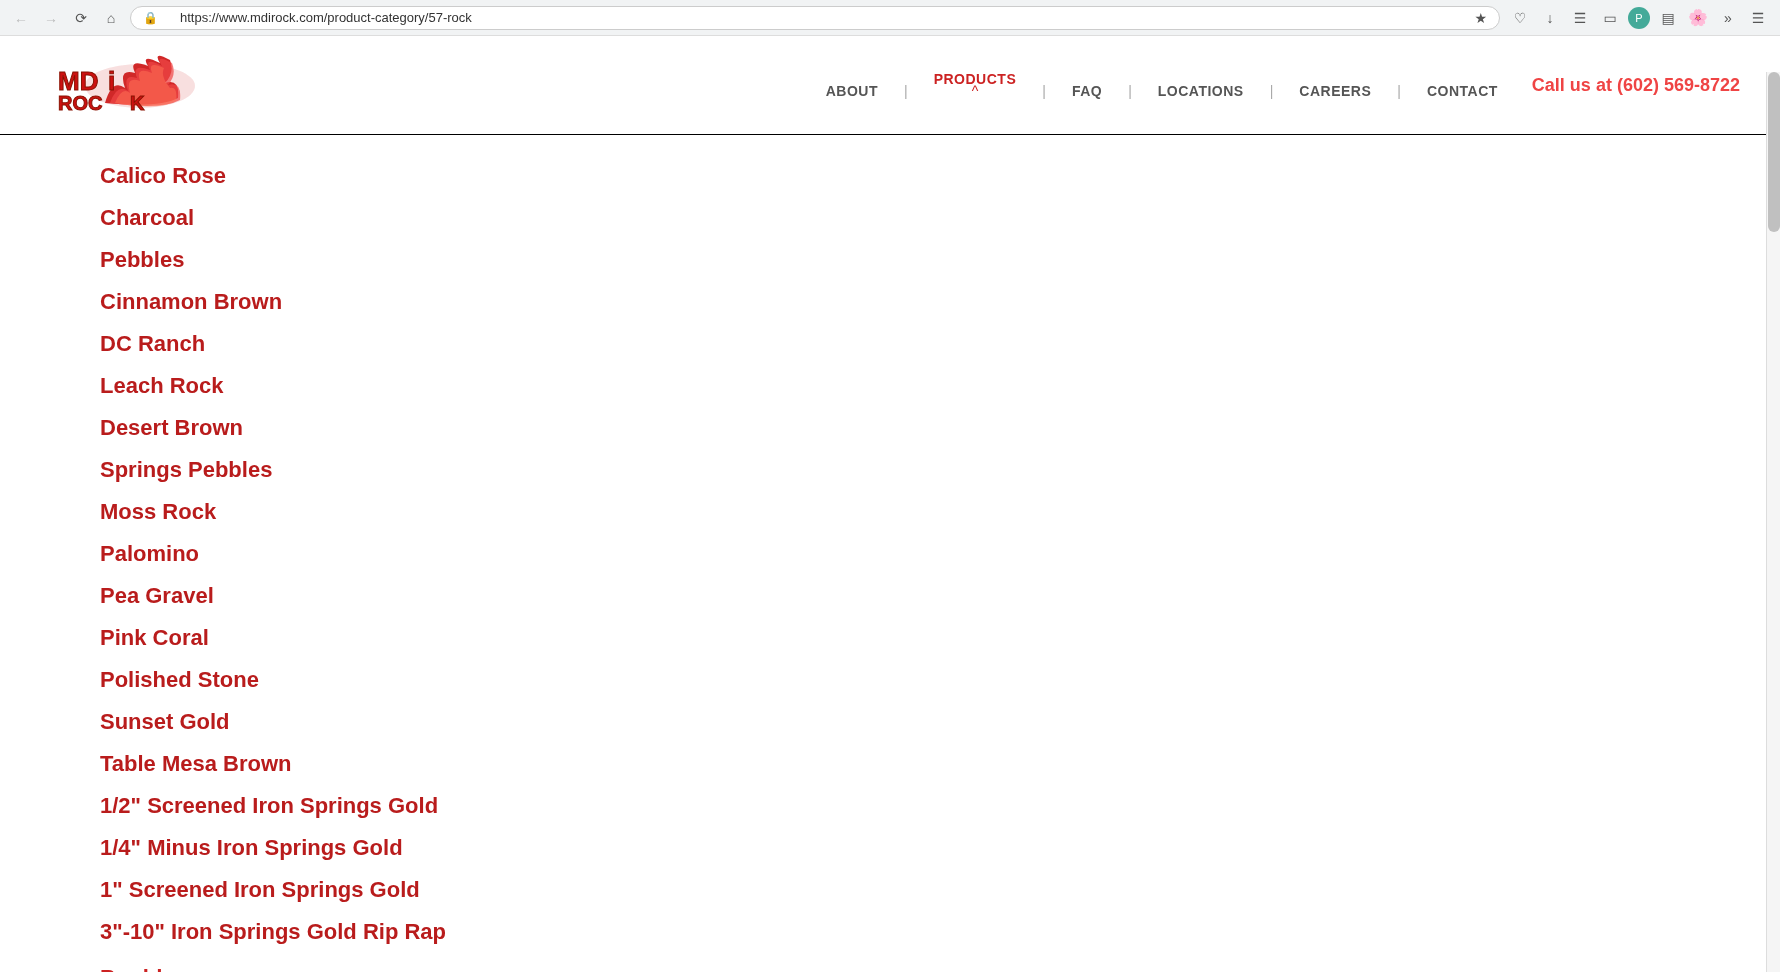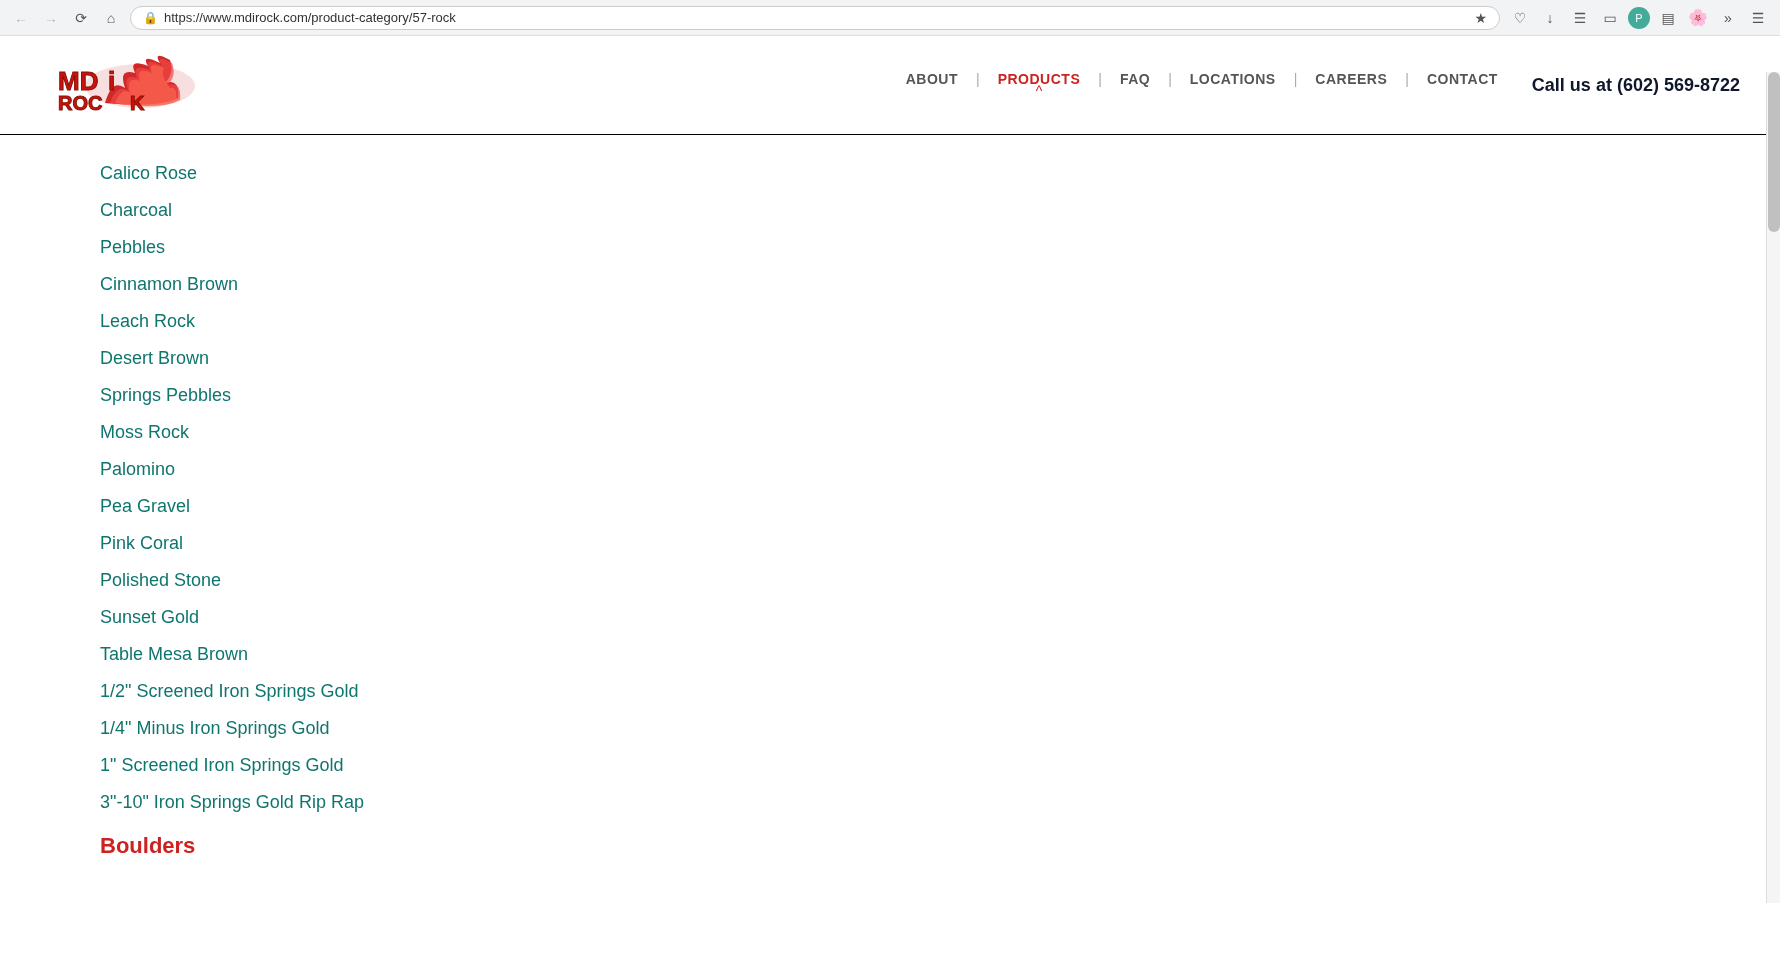--- a/index.html
+++ b/index.html
@@ -27,21 +27,21 @@
       border: 1px solid #ccc;
       border-radius: 20px;
       padding: 3px 12px;
       font-size: 13px;
       color: #333;
       display: flex;
       align-items: center;
       gap: 6px;
     }
     .address-bar .lock-icon { color: #555; font-size: 12px; }
-    .address-bar .url-text { flex: 1; }
+    .address-bar .url-text { flex: 1; margin-left: 16px; }
     .address-bar .star-icon { color: #555; font-size: 14px; }
     .browser-actions {
       display: flex; align-items: center; gap: 6px;
     }
     .browser-action-btn {
       width: 24px; height: 24px;
       background: none; border: none; cursor: pointer;
       color: #555; font-size: 14px; display: flex; align-items: center; justify-content: center;
     }
     .scrollbar-area {
@@ -70,22 +70,22 @@
       display: flex;
       align-items: center;
       padding: 12px 40px;
       border-bottom: 1px solid #000000;
     }
     .logo-area {
       margin-right: auto;
     }
     nav {
       display: flex;
-      align-items: flex-start;
-      gap: 4px;
+      align-items: flex-end;
+      gap: 12px;
     }
     .nav-item {
       color: #555;
       text-decoration: none;
       font-size: 14px;
       font-weight: 600;
       letter-spacing: 0.5px;
       padding: 0 14px;
     }
     .nav-item.active {
@@ -107,36 +107,37 @@
       flex-direction: column;
       align-items: center;
     }
     .call-us {
       font-size: 18px;
       font-weight: 700;
       color: #222;
       margin-left: 20px;
     }
     .call-us span {
-      color: #0f172a;
+      color: #ef4444;
     }
 
     
     .main-content {
       padding: 20px 40px 40px 100px;
     }
     .product-list {
       list-style: none;
       padding: 0;
     }
     .product-list li {
       padding: 8px 0;
-      font-size: 18px;
-      color: #0f766e;
+      font-size: 22px;
+      color: #b91c1c;
       cursor: pointer;
+      font-weight: bold;
     }
     .category-heading {
       font-size: 22px;
       color: #cc2222;
       font-weight: 600;
       padding: 12px 0 4px 0;
     }
   </style>
 </head>
 <body>
@@ -210,20 +211,21 @@
     </div>
   </header>
 
   <main class="main-content">
     <ul class="product-list">
 
     <li>Calico Rose</li>
         <li>Charcoal</li>
         <li>Pebbles</li>
         <li>Cinnamon Brown</li>
+        <li>DC Ranch</li>
         <li>Leach Rock</li>
         <li>Desert Brown</li>
         <li>Springs Pebbles</li>
         <li>Moss Rock</li>
         <li>Palomino</li>
         <li>Pea Gravel</li>
         <li>Pink Coral</li>
         <li>Polished Stone</li>
         <li>Sunset Gold</li>
         <li>Table Mesa Brown</li>

